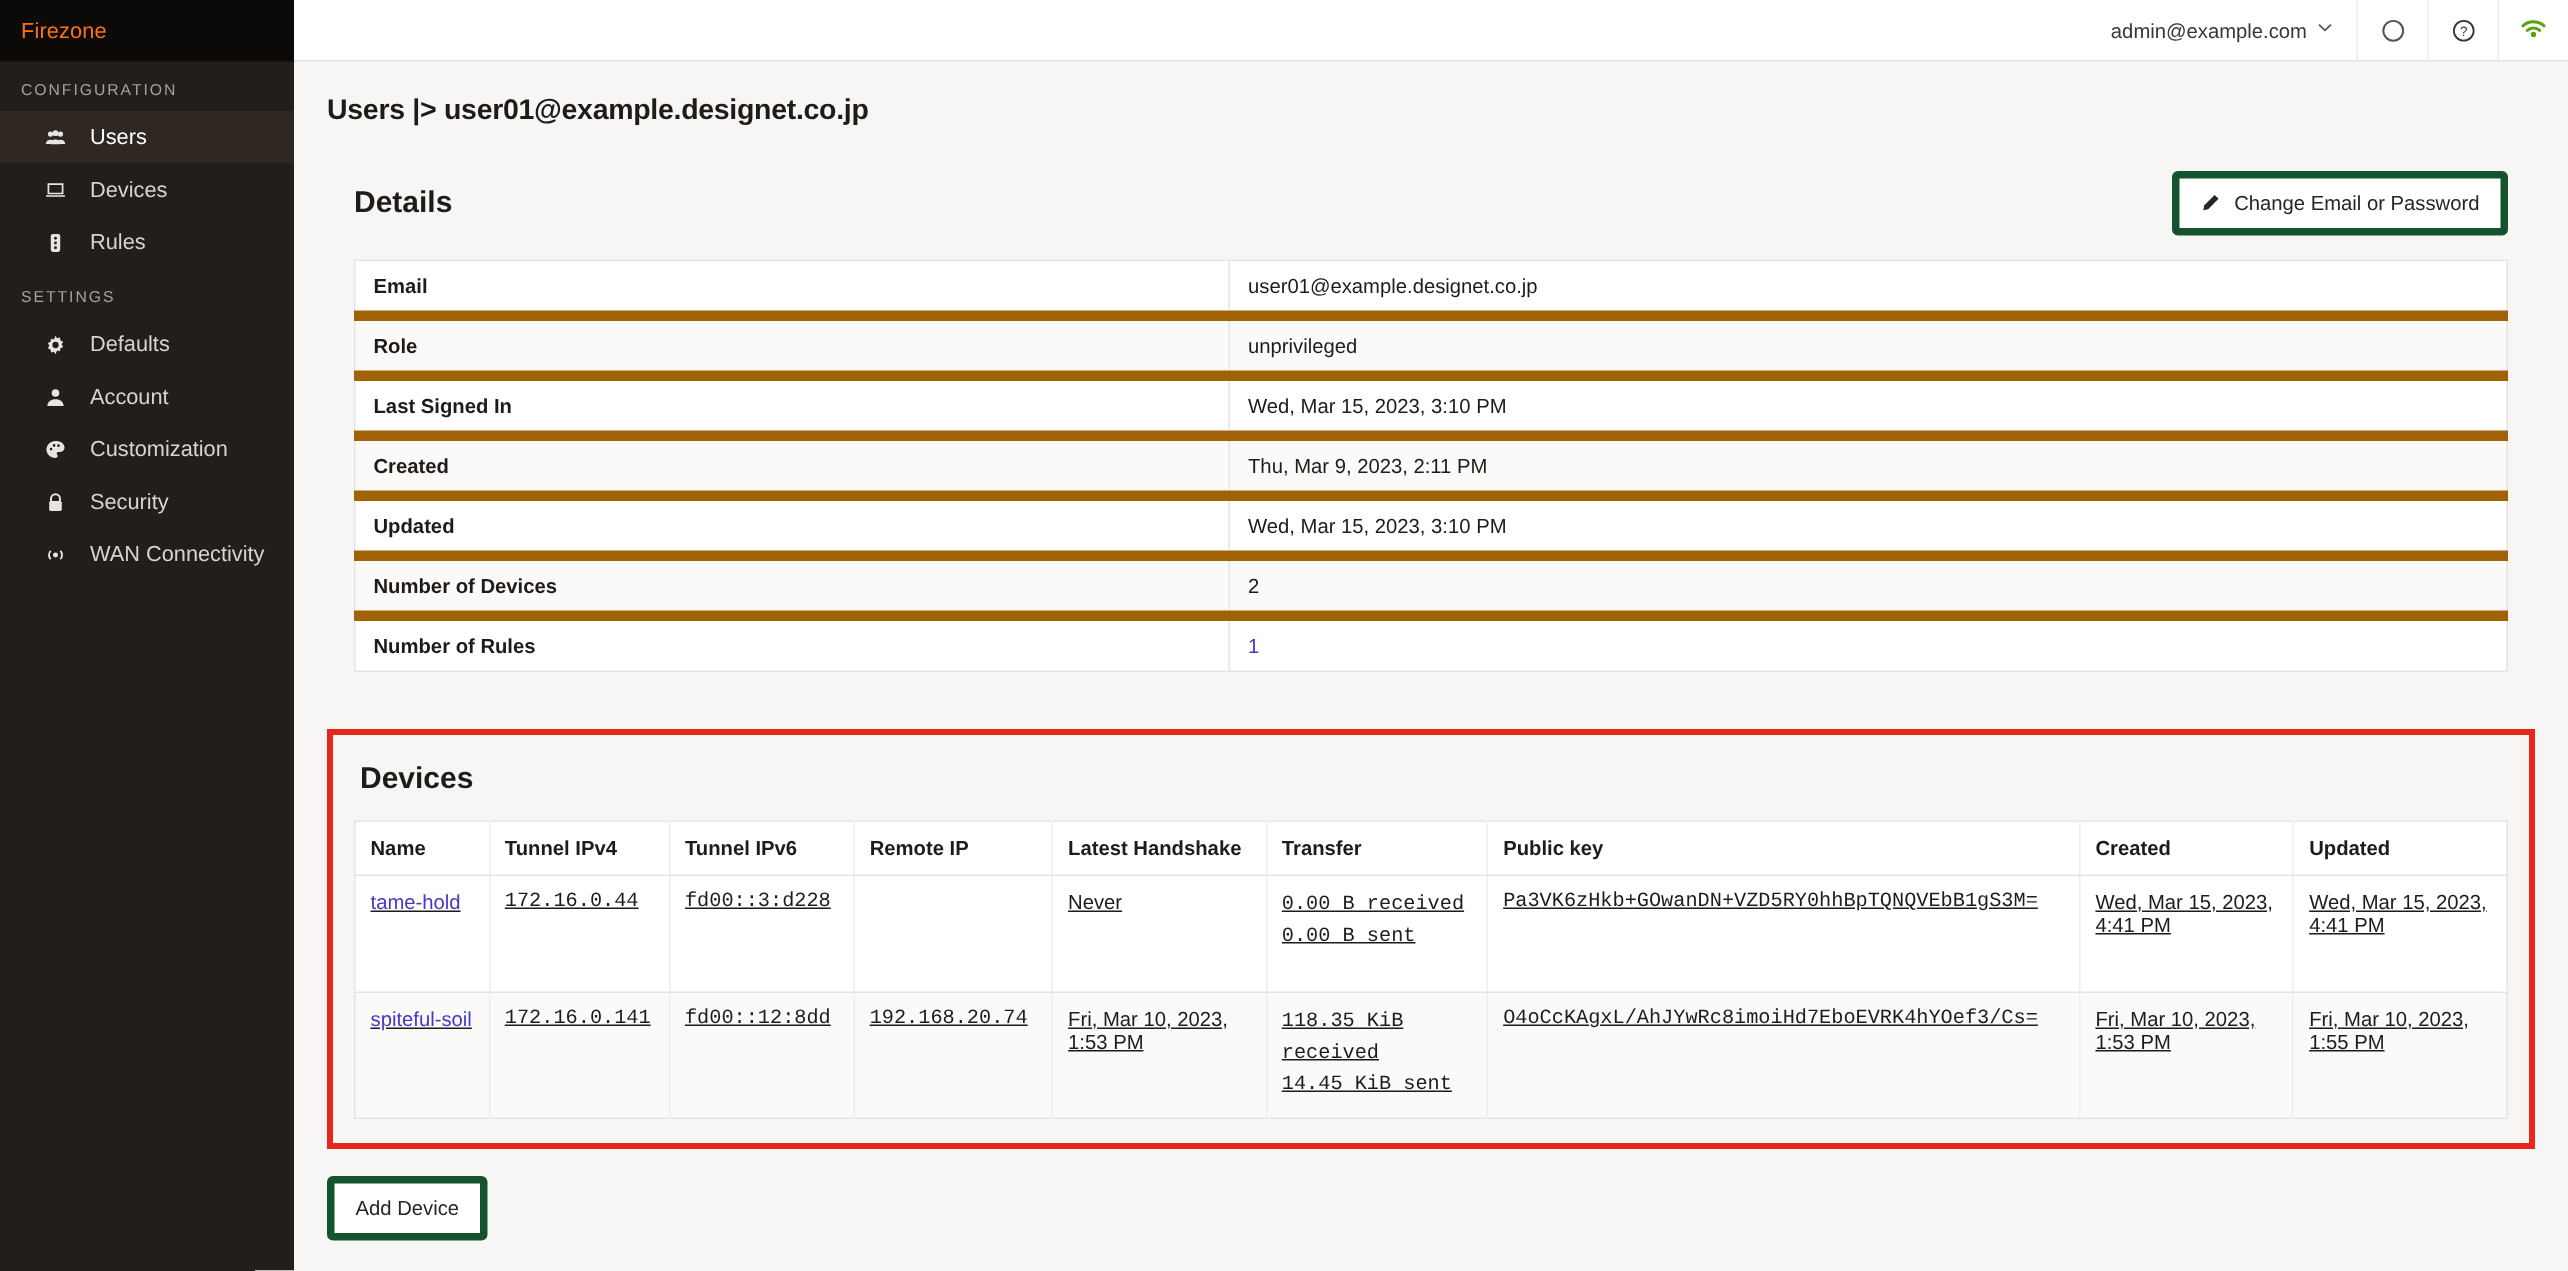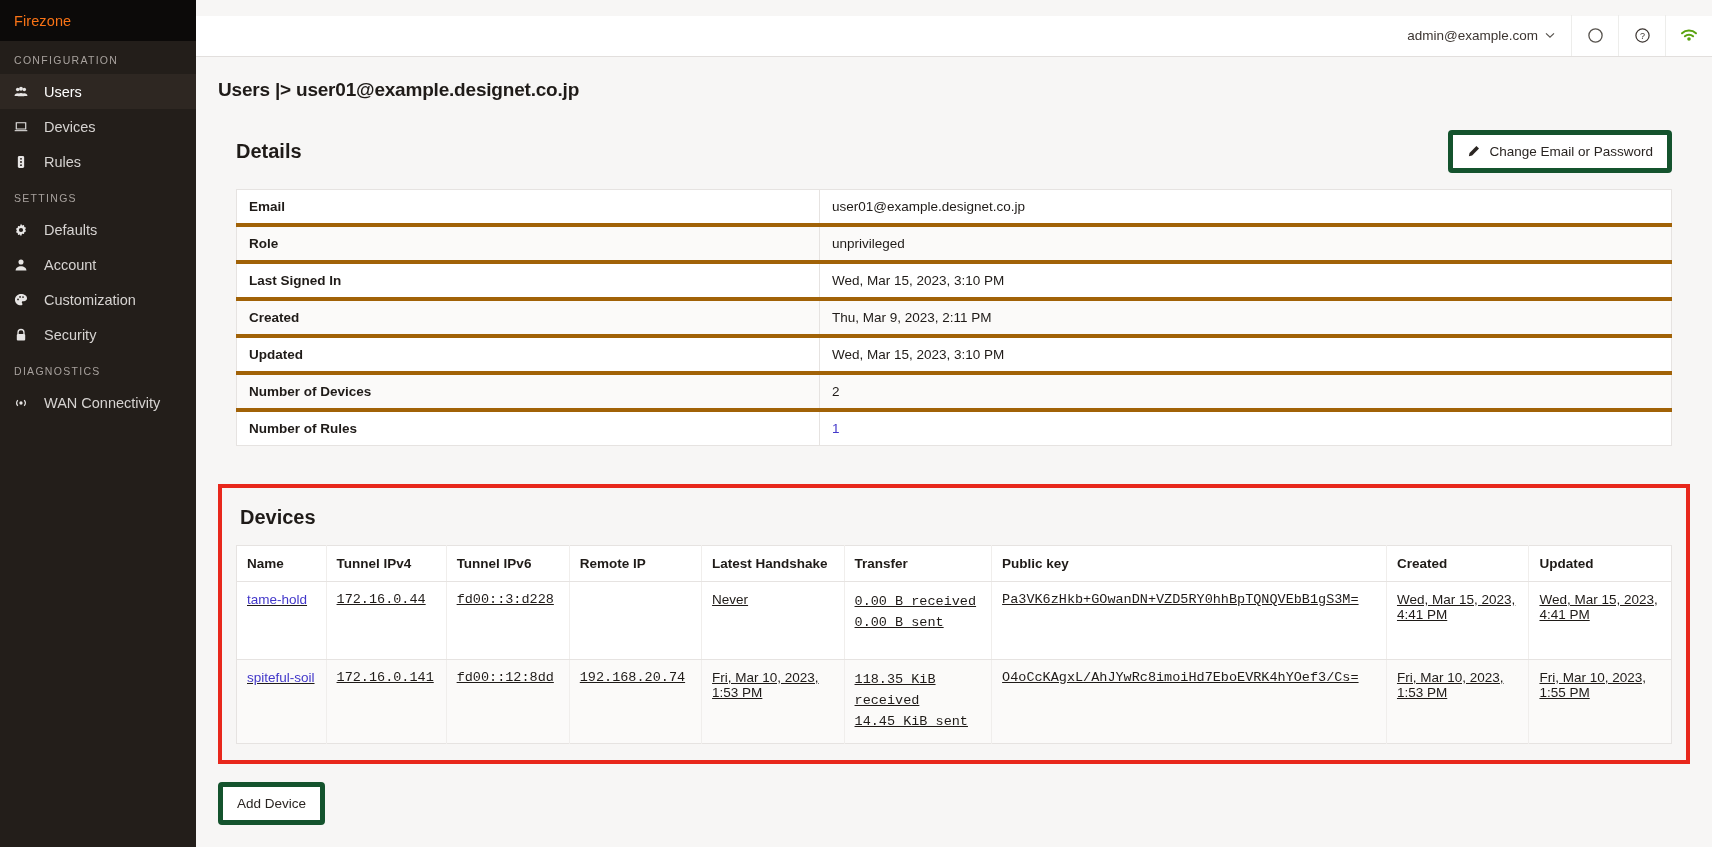--- a/index.html
+++ b/index.html
@@ -32,41 +32,41 @@
   .nav-section {
     color: #a8a29e;
     font-size: 10.5px;
     letter-spacing: 1.3px;
     padding: 13px 0 8px 14px;
     text-transform: uppercase;
   }
   .nav-item {
     display: flex; align-items: center;
     height: 35px;
-    padding-left: 14px;
+    padding-left: 30px;
     color: #d6d3d1;
     font-size: 14.5px;
     cursor: pointer;
   }
   .nav-item.active { background: #2e2722; color: #ffffff; }
   .nav-item .ico {
     width: 22px; flex: 0 0 22px;
     display: flex; align-items: center; justify-content: flex-start;
     color: #e7e5e4;
   }
   .nav-item .ico svg { width: 14px; height: 14px; fill: currentColor; display: block; }
   .nav-item .lbl { margin-left: 8px; }
 
   
   .main { flex: 1 1 auto; display: flex; flex-direction: column; background: #f7f6f5; min-width: 0; }
   .topbar {
     height: 41px; flex: 0 0 41px;
     background: #ffffff;
     border-bottom: 1px solid #e2dfdd;
-    display: flex; align-items: flex-end; justify-content: flex-end; margin-top: 16px;
+    display: flex; align-items: center; justify-content: flex-end;
   }
   .account {
     display: flex; align-items: center; gap: 7px;
     font-size: 13.5px; color: #3c3531;
     padding: 0 16px; height: 41px; cursor: pointer;
   }
   .chev { font-size: 10px; color: #57534e; line-height: 1; }
   .tb-btn {
     width: 47px; height: 41px;
     display: flex; align-items: center; justify-content: center;
@@ -95,21 +95,21 @@
     padding: 9px 14px;
     display: inline-flex; align-items: center; gap: 9px;
     cursor: pointer;
     font-family: "Liberation Sans", sans-serif;
   }
   .btn svg { display: block; fill: #2a2522; }
 
   table { border-collapse: collapse; width: 100%; background: #ffffff; }
   .details-table { margin: 16px 18px 0 18px; width: calc(100% - 36px); border: 1px solid #e6e3e1; }
   .details-table td {
-    border-bottom: 4px solid #a16207;
+    border-bottom: 7px solid #a16207;
     padding: 9px 12px;
     font-size: 13.5px;
     vertical-align: middle;
     height: 33px;
   }
   .details-table tr:last-child td { border-bottom: none; }
   .details-table td.k { font-weight: 700; width: 583px; border-right: 1px solid #e6e3e1; }
   .details-table tr:nth-child(even) td { background: #fbfaf9; }
   .link { color: #4338ca; text-decoration: none; cursor: pointer; }
 
@@ -241,21 +241,20 @@
     <div class="nav-item">
       <span class="ico">
         <svg viewBox="0 0 16 16">
             <path d="M4.6 7V5.1a3.4 3.4 0 016.8 0V7" fill="none" stroke="currentColor" stroke-width="1.5"></path>
             <rect x="3.2" y="6.8" width="9.6" height="7.6" rx="1.2"></rect>
           </svg>
       </span>
       <span class="lbl">Security</span>
     </div>
 
-    <div class="nav-section">DIAGNOSTICS</div>
 
     <div class="nav-item">
       <span class="ico">
         <svg viewBox="0 0 16 16">
             <circle cx="8" cy="8" r="1.9"></circle>
             <path d="M3.9 4.3A5.6 5.6 0 002.3 8c0 1.4.5 2.7 1.6 3.7l1-1A4.2 4.2 0 013.7 8c0-1 .4-2 1.2-2.7zM12.1 4.3l-1 1c.8.7 1.2 1.7 1.2 2.7s-.4 2-1.2 2.7l1 1A5.6 5.6 0 0013.7 8c0-1.4-.5-2.7-1.6-3.7z"></path>
           </svg>
       </span>
       <span class="lbl">WAN Connectivity</span>
     </div>

